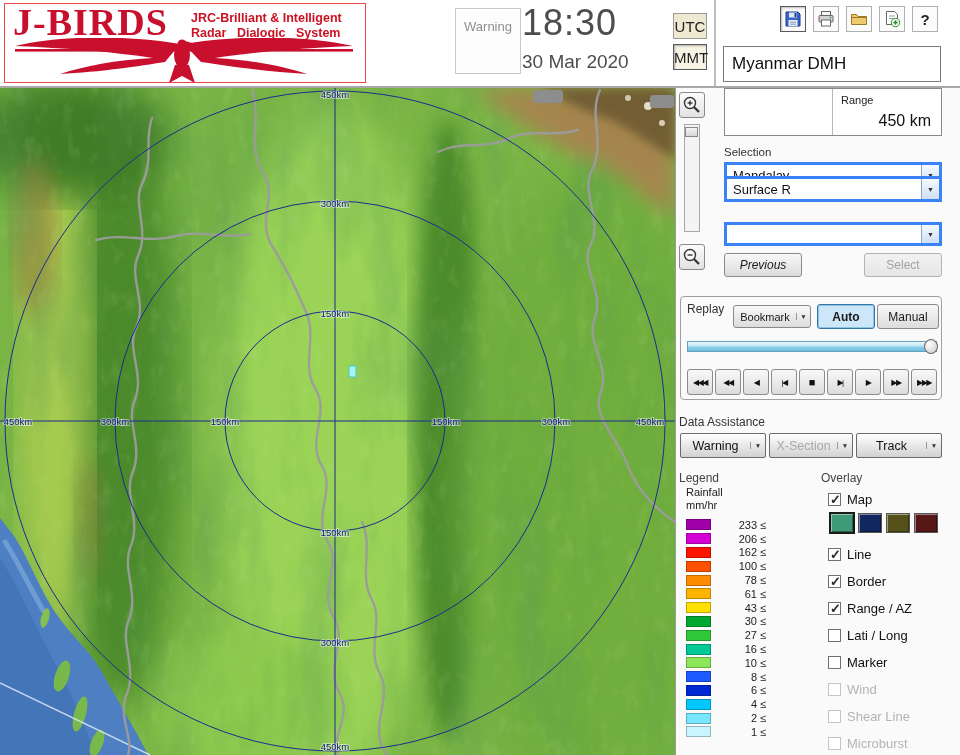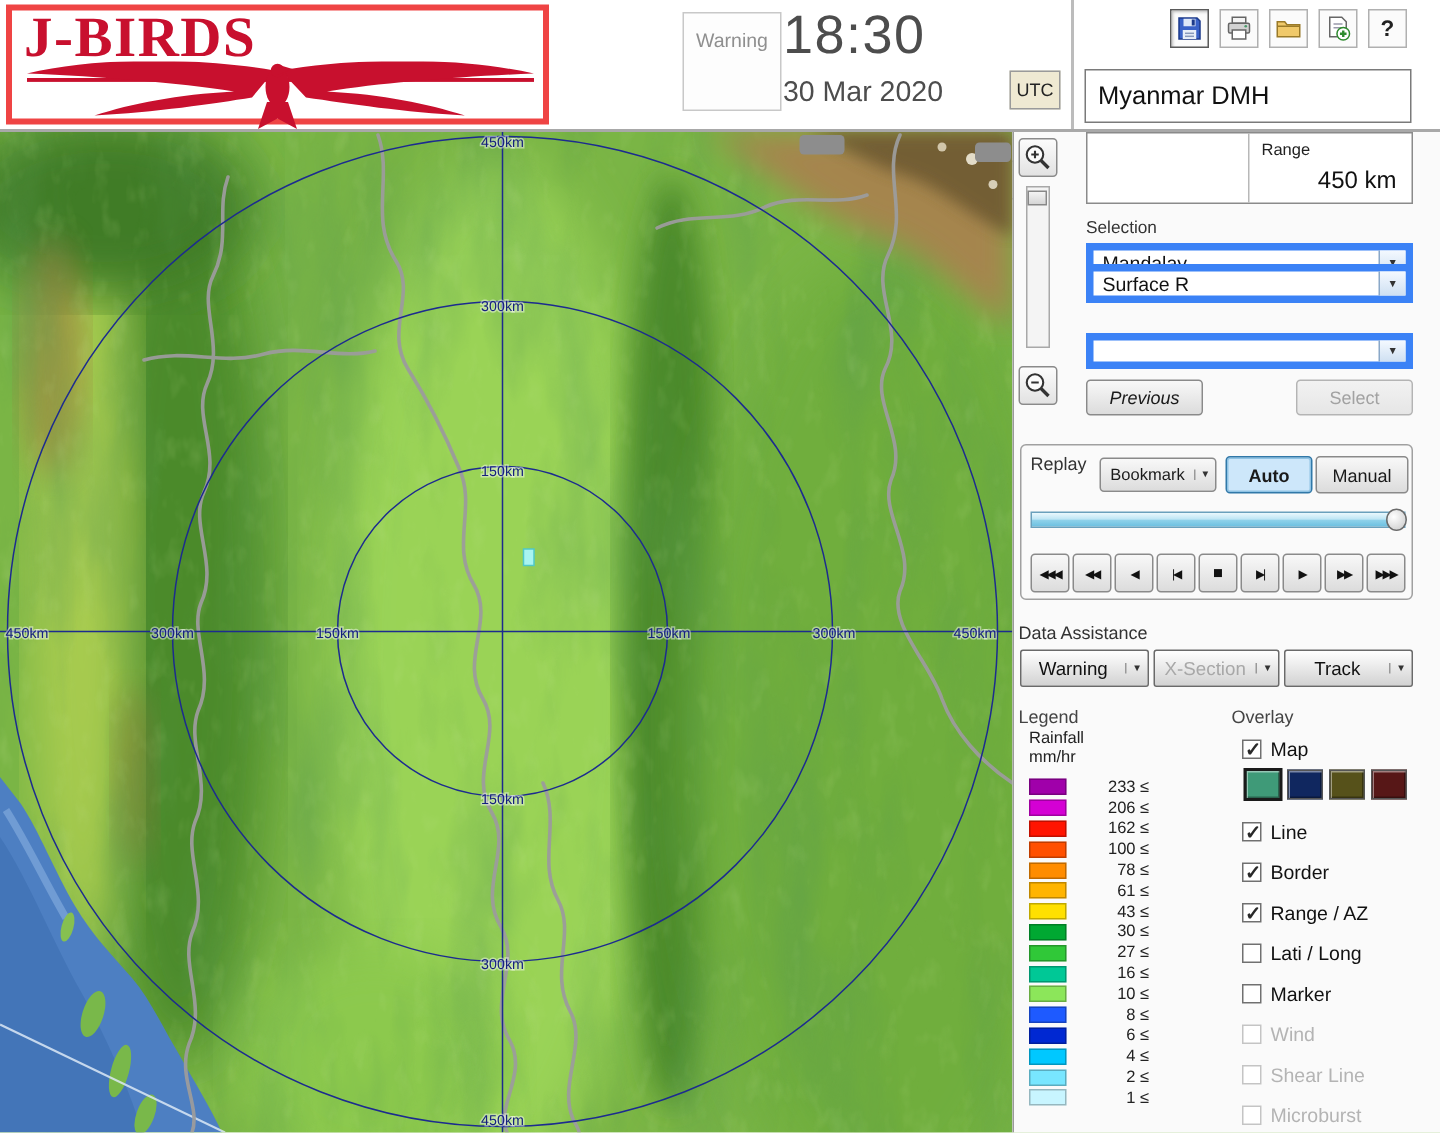--- a/index.html
+++ b/index.html
@@ -3,35 +3,35 @@
 <meta charset="utf-8">
 <style>
   * { box-sizing: border-box; margin: 0; padding: 0; }
   html,body { width:960px; height:755px; overflow:hidden; background:#fff;
               font-family:"Liberation Sans", sans-serif; }
   .app { position:relative; width:960px; height:755px; }
 
   
   .header { position:absolute; left:0; top:0; width:960px; height:88px; background:#fff;
             border-bottom:2px solid #a8a8a8; }
-  .logo-box { position:absolute; left:4px; top:3px; width:362px; height:80px; border:4px solid #ef4444;padding-left:20px; }
+  .logo-box { position:absolute; left:4px; top:3px; width:362px; height:80px; border:1px solid #ef4444;padding-left:20px; }
   .logo-title { position:absolute; left:8px; top:-4px; font-family:"Liberation Serif", serif;
                 font-size:38px; font-weight:bold; color:#c8102e; letter-spacing:1px; }
   .logo-sub { position:absolute; left:186px; top:7px; color:#cc1122; font-size:12.5px; font-weight:bold; line-height:15px; }
   .logo-sub .l2 { word-spacing:7px; }
   .eagle { position:absolute; left:0; top:34px; }
   .warning-box { position:absolute; left:455px; top:8px; width:66px; height:66px;
                  border:1px solid #c8c8c8; background:#fdfdfd; text-align:center;
                  padding-top:10px; font-size:13px; color:#8f8f8f; }
   .clock { position:absolute; left:522px; top:2px; width:150px; text-align:left; color:#4d4d4d; }
   .clock .time { font-size:36px; letter-spacing:1px; }
   .clock .date { font-size:19px; margin-top:7px; white-space:nowrap; }
   .tz { position:absolute; left:673px; top:13px; width:34px; }
-  .tz button { display:block; width:34px; height:26px; margin-bottom:5px; font-size:12px;
-               background:#efe9d2; border:1px solid #9a9a9a; color:#222; cursor:pointer;margin-top:34px; }
+  .tz button { display:block; width:34px; height:26px; margin-bottom:5px; font-size:15px;
+               background:#efe9d2; border:1px solid #9a9a9a; color:#222; cursor:pointer; }
   .tz button.active { background:#f7f4e6; border:1px solid #5a5a5a;
                       box-shadow:inset 1px 1px 2px rgba(0,0,0,.3); }
   .header-vline { position:absolute; left:714px; top:0; width:2px; height:86px; background:#bcbcbc; }
   .iconbar { position:absolute; left:780px; top:6px; display:flex; gap:7px; }
   .icon-btn { width:26px; height:26px; border:1px solid #b0b0b0; background:#fbfbfb;
               display:flex; align-items:center; justify-content:center; cursor:pointer; }
   .icon-btn.pressed { border:1px solid #5a5a5a; box-shadow:inset 1px 1px 2px rgba(0,0,0,.25); }
   .icon-btn .q { font-size:15px; font-weight:bold; color:#222; }
   .station-box { position:absolute; left:723px; top:46px; width:218px; height:36px;
                  border:1px solid #7a7a7a; background:#fff; font-size:17px; color:#111;
@@ -50,21 +50,21 @@
                 background:#f4f4f4; border:1px solid #a8a8a8; }
   .zoom-handle { position:absolute; left:0px; top:2px; width:13px; height:10px;
                  background:linear-gradient(#f4f4f4,#d6d6d6); border:1px solid #888; cursor:grab; }
   .range-box { position:absolute; left:48px; top:0px; width:218px; height:48px;
                background:#fff; border:1px solid #8a8a8a; }
   .range-box .divider { position:absolute; left:107px; top:0; width:1px; height:100%; background:#b8b8b8; }
   .range-box .rlabel { position:absolute; left:116px; top:5px; font-size:11px; color:#222; }
   .range-box .rvalue { position:absolute; right:10px; top:23px; font-size:16px; color:#111; }
   .sec-label { position:absolute; font-size:11.5px; color:#333; }
   .dd { position:absolute; left:48px; width:218px; height:26px; background:#fff;
-        border:5px solid #3b82f6; display:flex; align-items:center; cursor:pointer; }
+        border:3px solid #3b82f6; display:flex; align-items:center; cursor:pointer; }
   .dd-text { flex:1; padding-left:6px; font-size:13px; color:#111; }
   .dd-btn { width:18px; align-self:stretch; border-left:1px solid #8aa8c8;
             background:linear-gradient(#f4f9ff,#cfe0f2); display:flex; align-items:center;
             justify-content:center; font-size:7px; color:#333; }
   .btn3d { background:linear-gradient(#f8f8f8,#dcdcdc); border:1px solid #8a8a8a;
            border-radius:3px; font-size:12px; color:#1a1a1a; cursor:pointer;
            font-family:"Liberation Sans", sans-serif; }
   .btn3d.disabled { color:#a2a2a2; background:linear-gradient(#f2f2f2,#e6e6e6); border-color:#b4b4b4; }
   .prev-btn { position:absolute; left:48px; top:165px; width:78px; height:24px;font-style:italic; }
   .select-btn { position:absolute; left:188px; top:165px; width:78px; height:24px; }
@@ -131,20 +131,24 @@
 </style>
 </head>
 <body>
 
 <div class="app">
 
   <div class="header">
     <div class="logo-box">
 
       <span class="logo-title">J-BIRDS</span>
+      <div class="logo-sub">
+        <div class="l1">JRC-Brilliant &amp; Intelligent</div>
+        <div class="l2">Radar Dialogic System</div>
+      </div>
       <svg class="eagle" width="360" height="46" viewBox="0 0 360 46">
         <rect x="10" y="11" width="338" height="2.6" fill="#c8102e"></rect>
         <g fill="#c8102e">
           <path d="M175,6 C130,-2 60,-4 10,8 C60,10 110,14 148,20 C110,22 80,28 55,36 C95,34 135,28 160,24 Z"></path>
           <path d="M179,6 C224,-2 294,-4 348,8 C298,10 248,14 210,20 C248,22 276,28 302,36 C262,34 224,28 196,24 Z"></path>
           <ellipse cx="177" cy="17" rx="8" ry="13"></ellipse>
           <circle cx="177" cy="6" r="4.5"></circle>
           <path d="M177,2 L187,5 L177,9 Z"></path>
           <path d="M170,27 L184,27 L190,45 L177,38 L164,45 Z"></path>
         </g>

